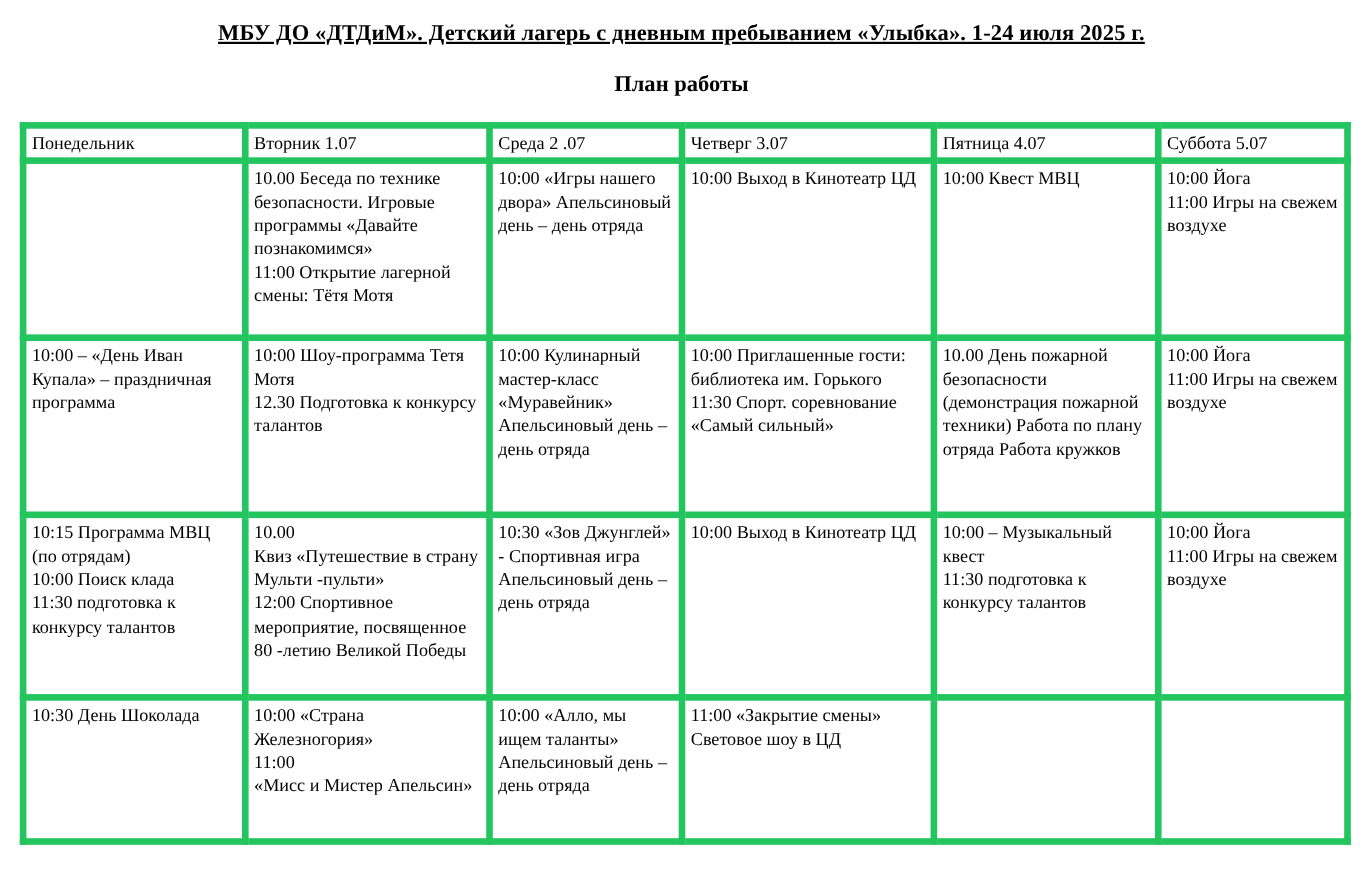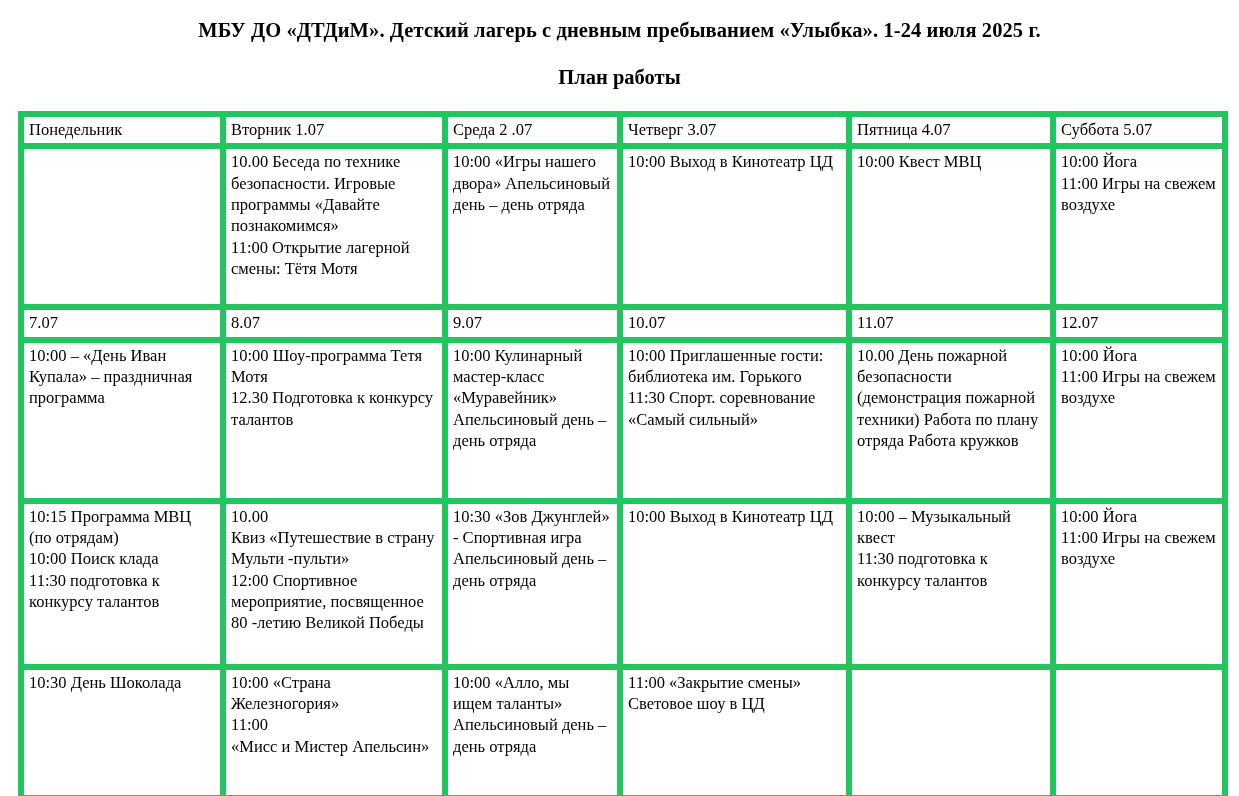--- a/index.html
+++ b/index.html
@@ -20,20 +20,21 @@
     position: relative;
     box-sizing: border-box;
   }
   .doc-title {
     text-align: center;
     font-weight: bold;
     font-size: 20.5px;
     line-height: 1.2;
     margin: 18px 30px 0 30px;
     letter-spacing: 0.1px;
+    text-decoration: underline;
   }
   .doc-subtitle {
     text-align: center;
     font-weight: bold;
     font-size: 20.5px;
     line-height: 1.2;
     margin: 22px 30px 0 30px;
   }
   .table-wrap {
     margin: 22px 18px 0 18px;
@@ -112,28 +113,20 @@
             </td>
           <td>10:00 «Игры нашего двора» Апельсиновый день – день отряда</td>
           <td>10:00 Выход в Кинотеатр ЦД</td>
           <td>10:00 Квест МВЦ</td>
           <td>
               <span class="cell-line">10:00 Йога</span>
               <span class="cell-line">11:00 Игры на свежем воздухе</span>
             </td>
         </tr>
 
-        <tr class="date-row">
-          <td>7.07</td>
-          <td>8.07</td>
-          <td>9.07</td>
-          <td>10.07</td>
-          <td>11.07</td>
-          <td>12.07</td>
-        </tr>
         <tr class="content-row r2">
           <td>10:00 – «День Иван Купала» – праздничная программа</td>
           <td>
               <span class="cell-line">10:00  Шоу-программа  Тетя Мотя</span>
               <span class="cell-line">12.30 Подготовка к конкурсу талантов</span>
             </td>
           <td>10:00 Кулинарный мастер-класс «Муравейник» Апельсиновый день – день отряда</td>
           <td>
               <span class="cell-line">10:00 Приглашенные гости: библиотека им. Горького</span>
               <span class="cell-line">11:30 Спорт. соревнование «Самый сильный»</span>

